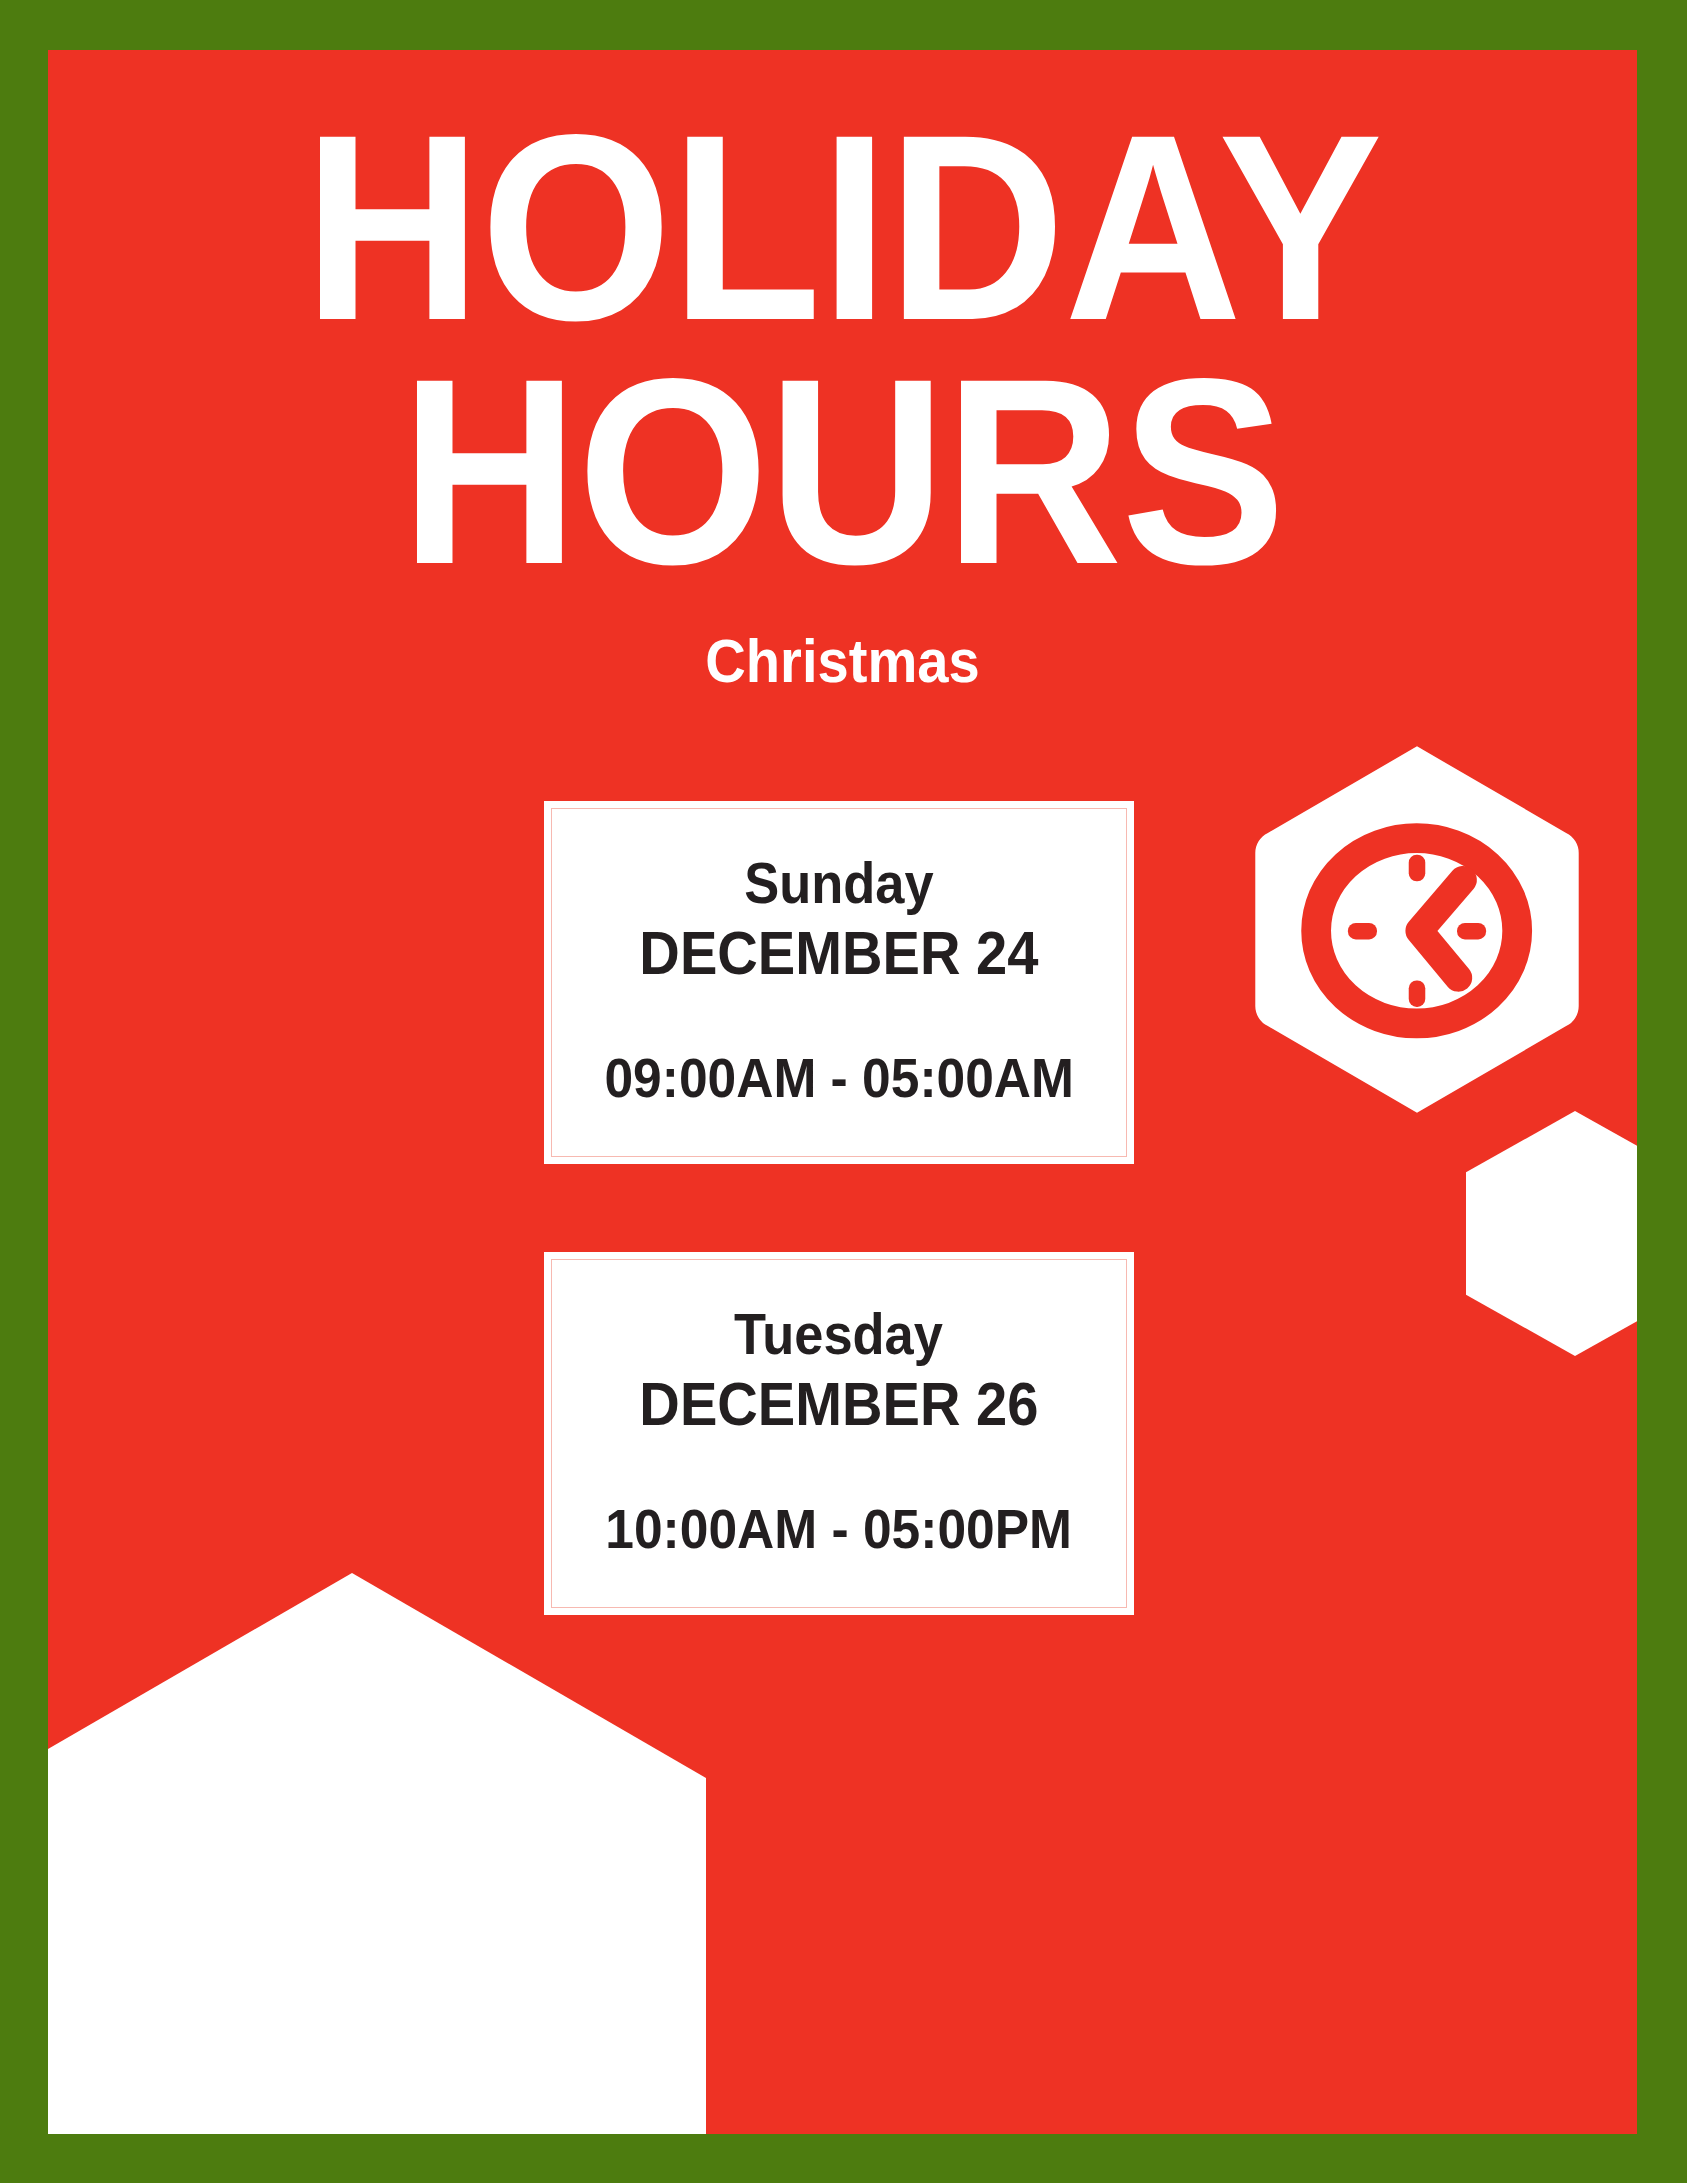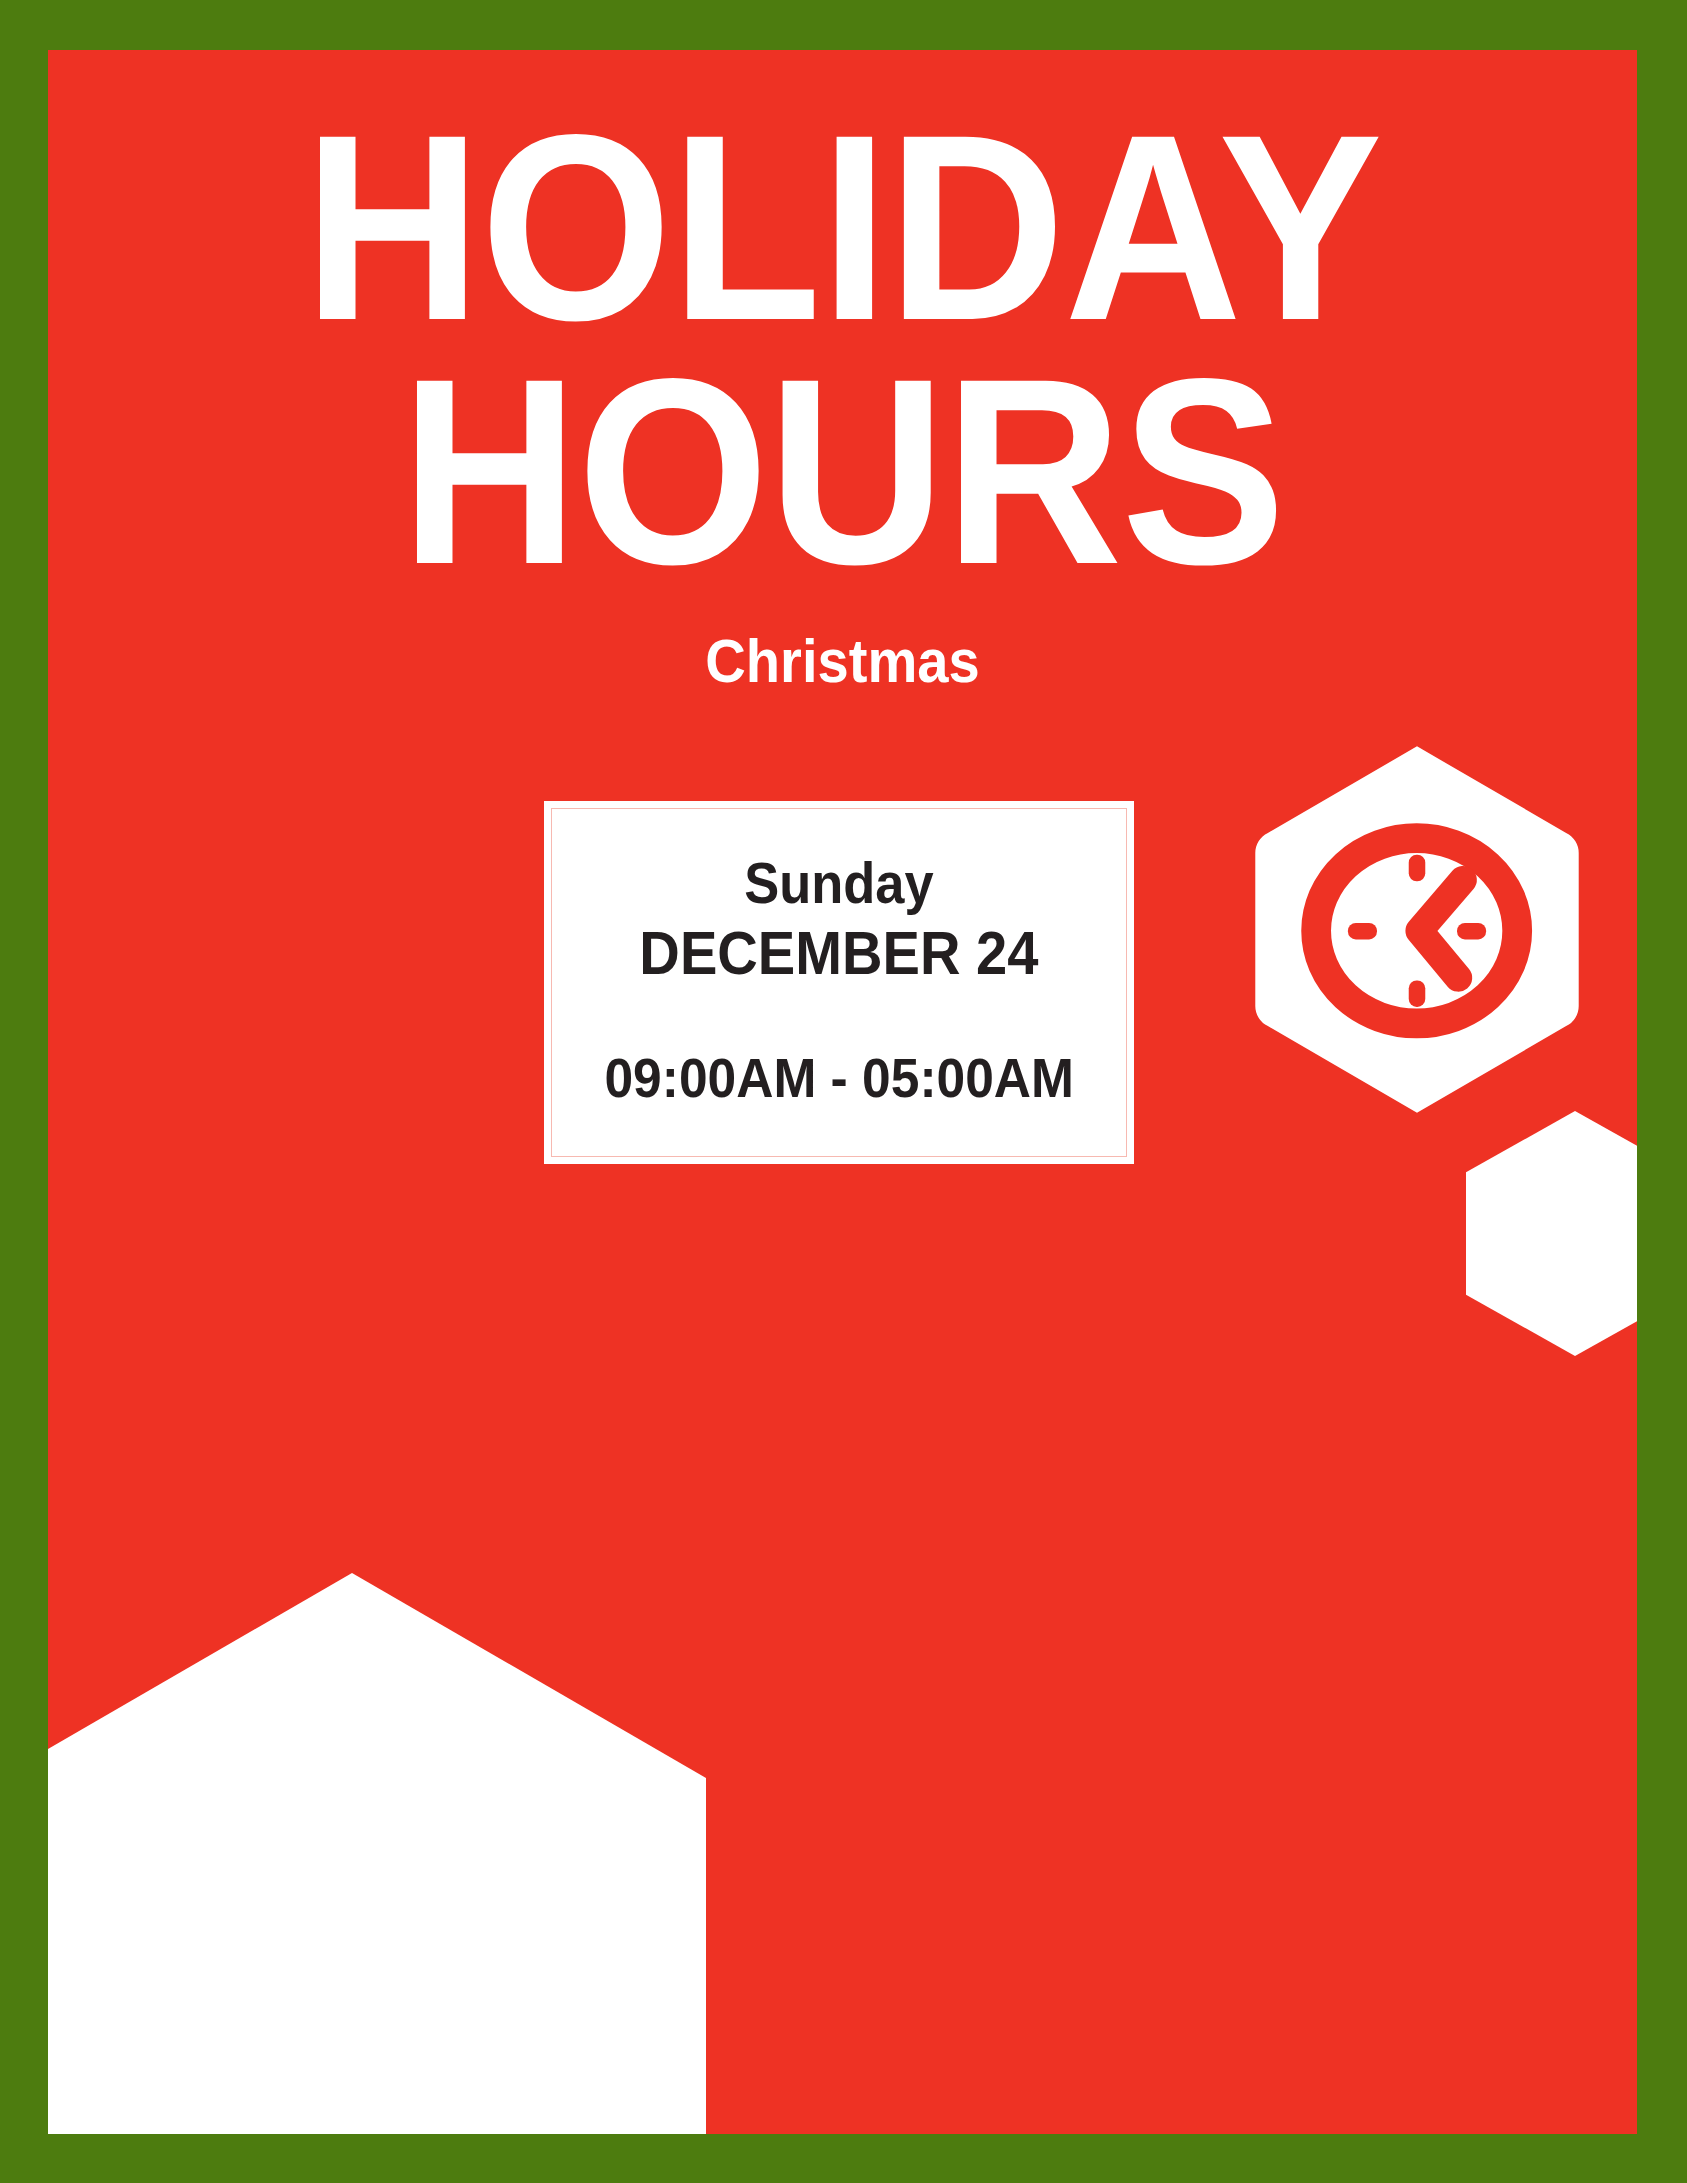--- a/index.html
+++ b/index.html
@@ -207,17 +207,24 @@
 
     <div class="day-card">
       <div class="card-inner">
         <span class="day-name">Sunday</span>
         <span class="day-date">DECEMBER 24</span>
         <span class="day-hours">09:00AM - 05:00AM</span>
       </div>
     </div>
 
 
+    <div class="day-card">
+      <div class="card-inner">
+        <span class="day-name">Tuesday</span>
+        <span class="day-date">DECEMBER 26</span>
+        <span class="day-hours">10:00AM - 05:00PM</span>
+      </div>
+    </div>
 
   </div>
 
 </div>
 
 
 </body></html>

